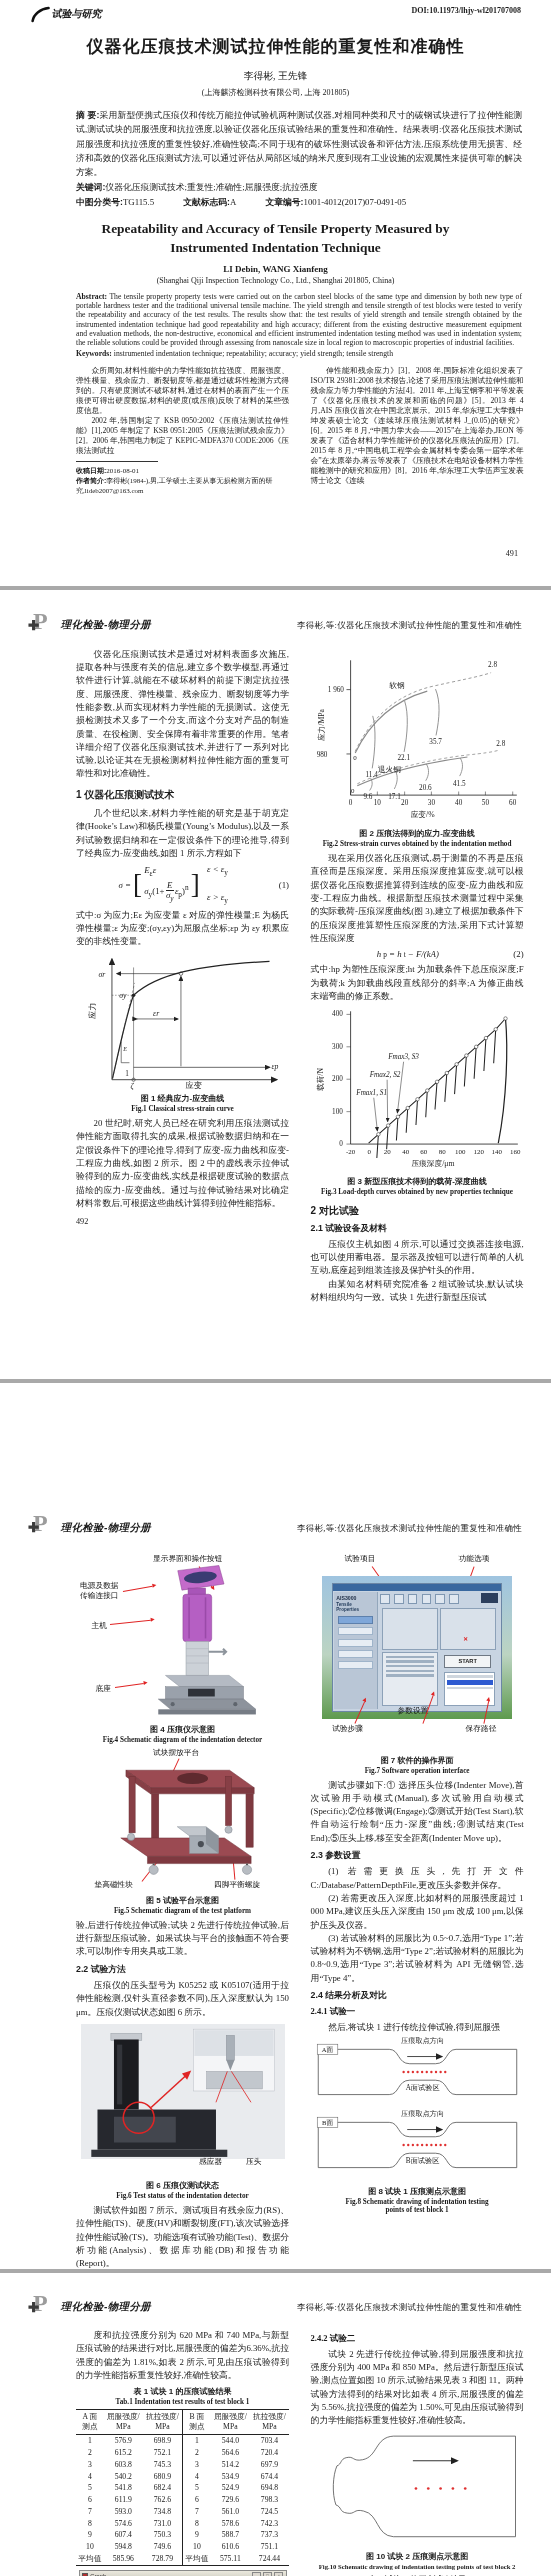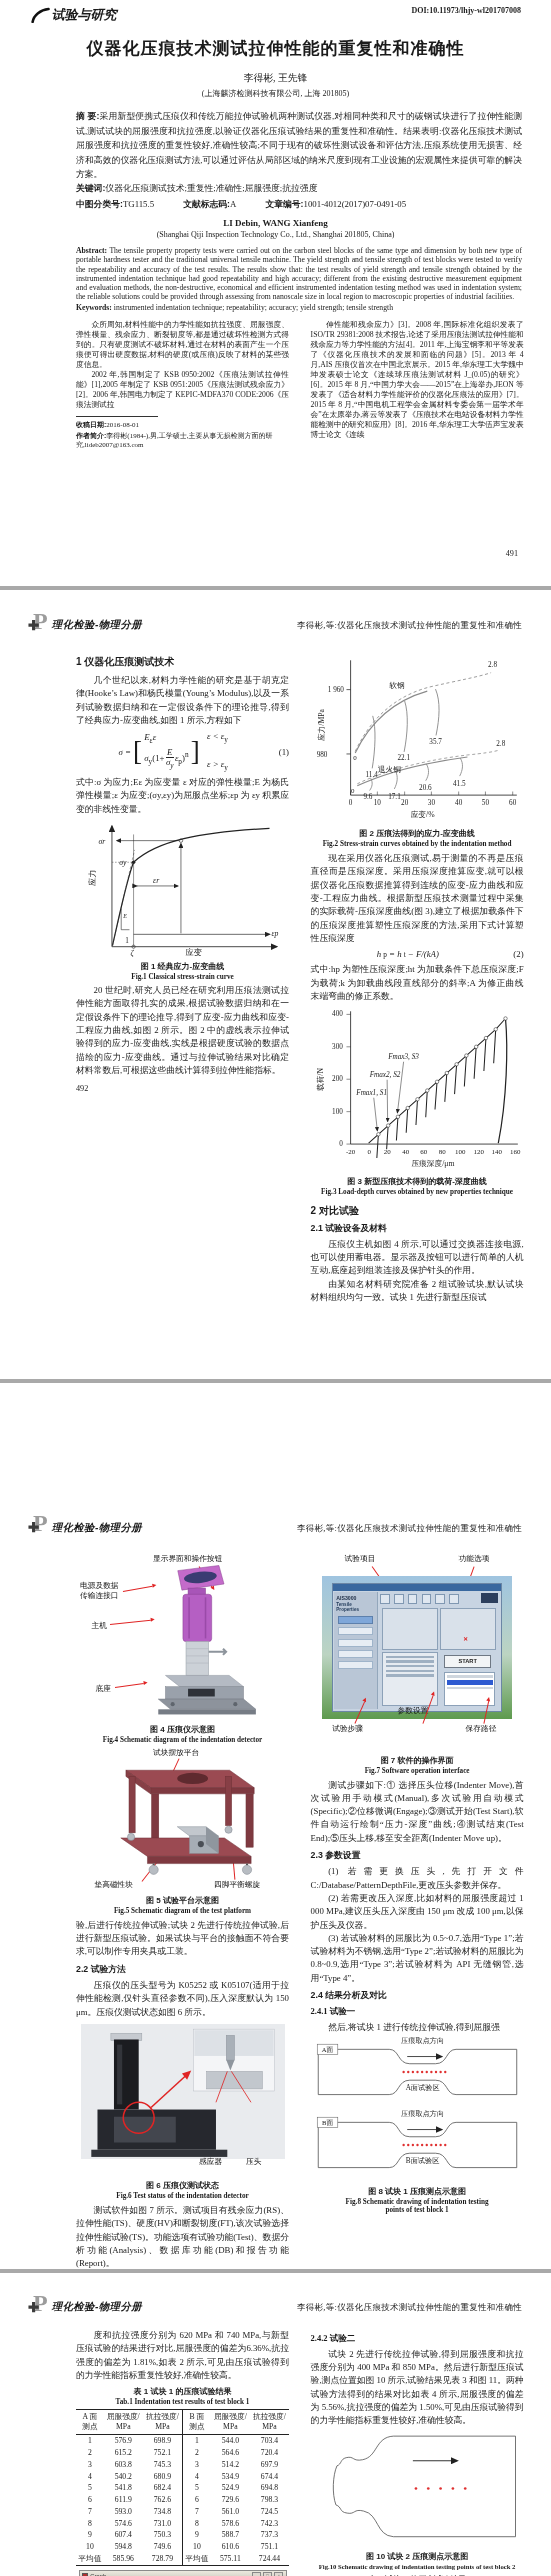--- a/index.html
+++ b/index.html
@@ -2,21 +2,21 @@
 <html style="font-size:8.2px"><head>
 <meta charset="utf-8">
 <style>
   html,body{margin:0;padding:0;background:#fff;}
   body{width:551px;font-family:"Liberation Serif",serif;color:#1b1b1b;}
   #doc{position:relative;width:551px;height:3847px;background:#fff;overflow:hidden;}
   .page{position:relative;width:551px;overflow:hidden;background:#fff;}
   .sep{height:4.1px;background:#a9a9a9;}
   
   .p1h{display:flex;justify-content:space-between;align-items:flex-start;padding:6.2px 30px 0 29px;}
-  .jlogo{display:flex;align-items:center;gap:1px;font-weight:bold;font-style:italic;font-size:13px;font-family:"Liberation Sans",sans-serif;}
+  .jlogo{display:flex;align-items:center;gap:1px;font-weight:bold;font-style:italic;font-size:10px;font-family:"Liberation Sans",sans-serif;}
   .doi{font-weight:bold;font-size:8px;}
   .title{margin-top:12.4px;text-align:center;font-size:17px;font-weight:bold;font-family:"Liberation Sans",sans-serif;letter-spacing:1px;}
   .authors{margin-top:12.4px;text-align:center;font-size:9.8px;}
   .affil{margin-top:3.1px;text-align:center;font-size:8px;}
   .absblk{margin:10.3px 29px 0 76px;font-size:8.8px;line-height:14.4px;text-align:justify;}
   .absblk .lead{font-weight:bold;font-family:"Liberation Sans",sans-serif;}
   .ind2{text-indent:2em;}
   .kwline{margin:0 29px 0 76px;font-size:8.8px;line-height:14.4px;}
   .clcline{margin:1px 29px 0 76px;font-size:8.8px;line-height:14.4px;display:flex;gap:29px;}
   .bld{font-weight:bold;font-family:"Liberation Sans",sans-serif;}
@@ -36,21 +36,21 @@
   .hC{font-size:8.5px;font-weight:bold;margin:4.1px 0 2.6px;}
   .fnote{margin-top:5.2px;font-size:7px;line-height:9.8px;}
   .fnote .rule{width:82px;border-top:0.6px solid #333;margin-bottom:3.1px;}
   .pno{font-size:8.2px;}
   
   .rh{display:flex;justify-content:space-between;align-items:flex-end;padding:0 29px 2.1px 29px;}
   .rhlogo{display:flex;align-items:flex-end;gap:2.1px;}
   .pmark{position:relative;width:20.6px;height:20.6px;}
   .pmark .pg{position:absolute;left:4.1px;top:-4.1px;font:bold 24px "Liberation Serif",serif;color:#9c9c9c;}
   .pmark .pc{position:absolute;left:-1px;top:6.2px;font:bold 13.4px "Liberation Sans",sans-serif;color:#3c3c3c;}
-  .rhtext{font-weight:bold;font-style:italic;font-size:10.3px;font-family:"Liberation Sans",sans-serif;letter-spacing:0.5px;}
+  .rhtext{font-weight:bold;font-style:italic;font-size:10.3px;font-family:"Liberation Sans",sans-serif;letter-spacing:0.5px;margin-left:9px;}
   .rhtitle{font-size:8.5px;letter-spacing:0.3px;color:#222;}
   
   .capc{font-family:"Liberation Sans",sans-serif;font-weight:bold;font-size:8px;text-align:center;margin:3.6px 0 1px;}
   .cape{font-weight:bold;font-size:7.2px;text-align:center;margin:0 0 3.6px;white-space:nowrap;}
   .capew{font-weight:bold;font-size:7.2px;text-align:center;margin:0 0 3.6px;}
   table.jt{width:100%;border-collapse:collapse;font-size:7.7px;border-top:1px solid #222;border-bottom:1px solid #222;margin-bottom:4.1px;}
   .jt td{text-align:center;padding:1px 0.5px;line-height:9.8px;}
   .jt tr.hd td{border-bottom:0.6px solid #222;padding:2.1px 0.5px;}
   .jt1 td:nth-child(3){border-right:0.6px solid #222;}
   
@@ -95,20 +95,21 @@
   <div class="title">仪器化压痕技术测试拉伸性能的重复性和准确性</div>
   <div class="authors">李得彬, 王先锋</div>
   <div class="affil">(上海麒济检测科技有限公司, 上海 201805)</div>
   <div class="absblk"><span class="ind2"></span><span class="lead">摘  要:</span><span>采用新型便携式压痕仪和传统万能拉伸试验机两种测试仪器,对相同种类和尺寸的碳钢试块进行了拉伸性能测试,测试试块的屈服强度和抗拉强度,以验证仪器化压痕试验结果的重复性和准确性。结果表明:仪器化压痕技术测试屈服强度和抗拉强度的重复性较好,准确性较高;不同于现有的破坏性测试设备和评估方法,压痕系统使用无损害、经济和高效的仪器化压痕测试方法,可以通过评估从局部区域的纳米尺度到现有工业设施的宏观属性来提供可靠的解决方案。</span></div>
   <div class="kwline"><span class="lead bld">关键词:</span><span>仪器化压痕测试技术;重复性;准确性;屈服强度;抗拉强度</span></div>
   <div class="clcline">
     <span><span class="bld">中图分类号:</span><span>TG115.5</span></span>
     <span><span class="bld">文献标志码:</span><span>A</span></span>
     <span><span class="bld">文章编号:</span><span>1001-4012(2017)07-0491-05</span></span>
   </div>
+  <div class="entitle"><span>Repeatability and Accuracy of Tensile Property Measured by</span><br><span>Instrumented Indentation Technique</span></div>
   <div class="enauth">LI Debin, WANG Xianfeng</div>
   <div class="enaff">(Shanghai Qiji Inspection Technology Co., Ltd., Shanghai 201805, China)</div>
   <div class="enabs"><span style="font-weight:bold">Abstract:</span> <span>The tensile property property tests were carried out on the carbon steel blocks of the same type and dimension by both new type of portable hardness tester and the traditional universal tensile machine. The yield strength and tensile strength of test blocks were tested to verify the repeatability and accuracy of the test results. The results show that: the test results of yield strength and tensile strength obtained by the instrumented indentation technique had good repeatability and high accuracy; different from the existing destructive measurement equipment and evaluation methods, the non-destructive, economical and efficient instrumented indentation testing method was used in indentation system; the reliable solutions could be provided through assessing from nanoscale size in local region to macroscopic properties of industrial facilities.</span></div>
   <div class="enkw"><span style="font-weight:bold">Keywords:</span> <span>instrumented indentation technique; repeatability; accuracy; yield strength; tensile strength</span></div>
   <div class="cols" style="margin-top:7.2px">
     <div class="col">
       <p class="ts">众所周知,材料性能中的力学性能如抗拉强度、屈服强度、弹性模量、残余应力、断裂韧度等,都是通过破坏性检测方式得到的。只有硬度测试不破坏材料,通过在材料的表面产生一个压痕便可得出硬度数据,材料的硬度(或压痕)反映了材料的某些强度信息。</p>
       <p class="ts">2002 年,韩国制定了 KSB 0950:2002《压痕法测试拉伸性能》[1],2005 年制定了 KSB 0951:2005《压痕法测试残余应力》[2]。2006 年,韩国电力制定了 KEPIC-MDFA370 CODE:2006《压痕法测试拉</p>
       <div class="fnote">
         <div class="rule"></div>
@@ -130,20 +131,21 @@
           <span class="pmark">
             <span class="pg">P</span>
             <span class="pc">✚</span>
           </span>
           <span class="rhtext">理化检验-物理分册</span>
         </span>
     <span class="rhtitle">李得彬,等:仪器化压痕技术测试拉伸性能的重复性和准确性</span>
   </div>
   <div class="cols" style="margin-top:13.4px">
     <div class="col">
+      <p class="t">仪器化压痕测试技术是通过对材料表面多次施压,提取各种与强度有关的信息,建立多个数学模型,再通过软件进行计算,就能在不破坏材料的前提下测定抗拉强度、屈服强度、弹性模量、残余应力、断裂韧度等力学性能参数,从而实现材料力学性能的无损测试。这使无损检测技术又多了一个分支,而这个分支对产品的制造质量、在役检测、安全保障有着非常重要的作用。笔者详细介绍了仪器化压痕测试技术,并进行了一系列对比试验,以论证其在无损检测材料拉伸性能方面的重复可靠性和对比准确性。</p>
       <div class="hA">1  仪器化压痕测试技术</div>
       <p class="t">几个世纪以来,材料力学性能的研究是基于胡克定律(Hooke’s Law)和杨氏模量(Young’s Modulus),以及一系列试验数据归纳和在一定假设条件下的理论推导,得到了经典应力-应变曲线,如图 1 所示,方程如下</p>
       <div class="eq">
         <span class="body">
               <span style="font-style:italic">σ =</span>
               <span class="brk">[</span>
           <span class="cases">
             <span><i>E</i><sub>ε</sub><i>ε</i></span>
             <span><i>σ</i><sub>y</sub><span>(1+</span><span class="frac">
                     <span class="fn">E</span>

